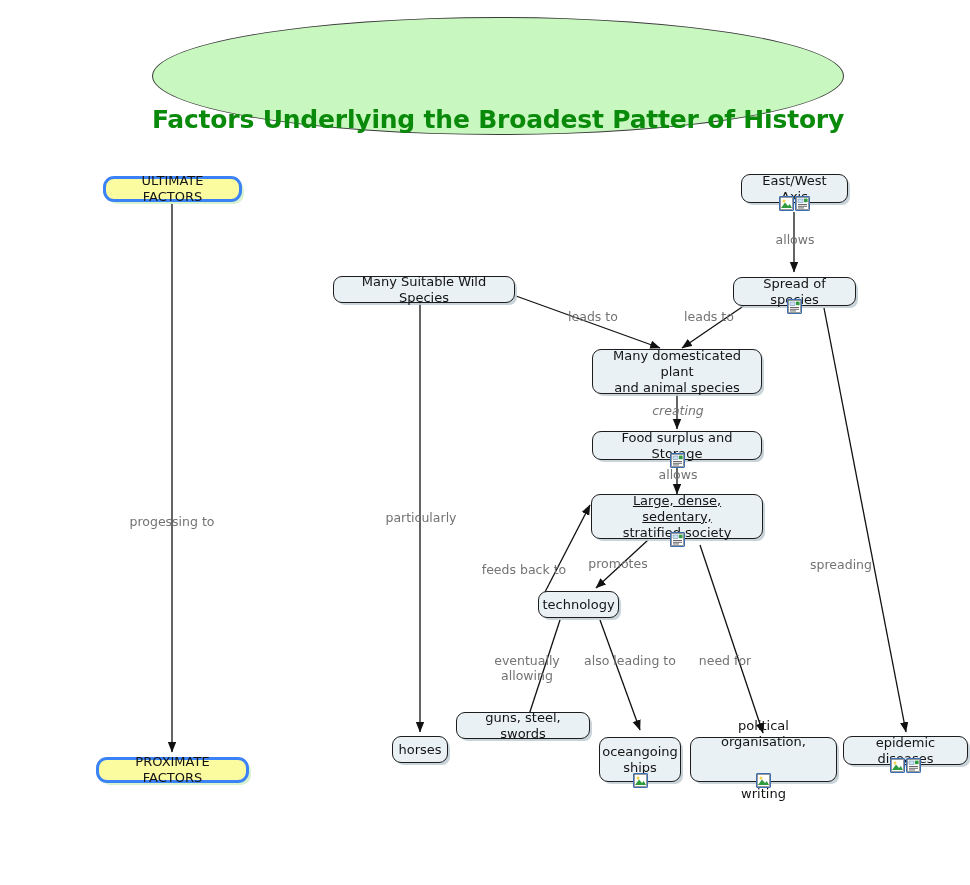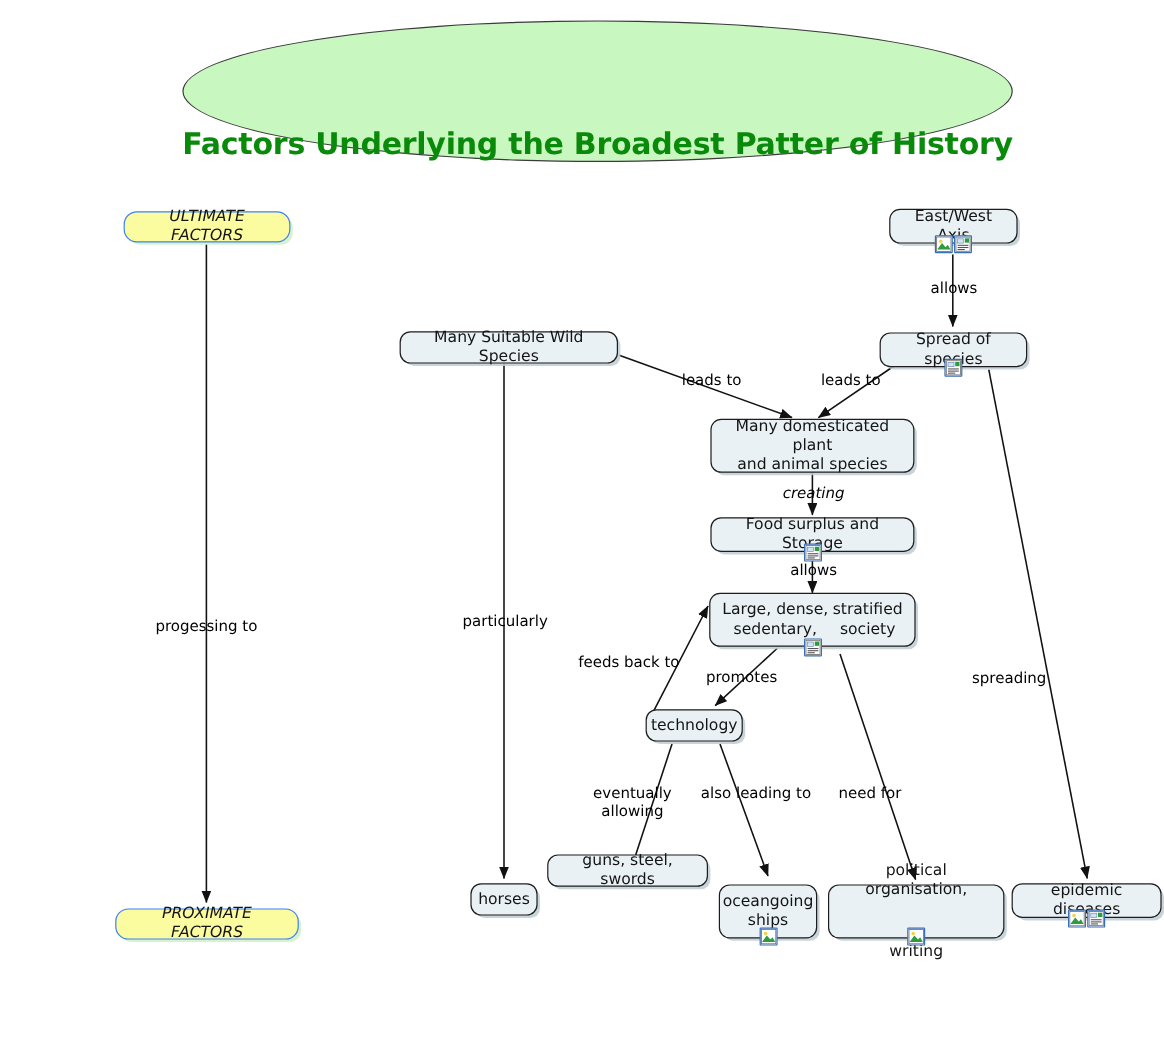--- a/index.html
+++ b/index.html
@@ -68,25 +68,24 @@
     color: #141414;
     line-height: 16px;
     padding: 3px 8px;
     box-shadow: 3px 3px 0 -1px rgba(190,205,212,0.85);
   }
   .node .label { display: block; }
 
   
   .node.factor {
     background: #fbfba0;
-    border: 1px solid #3b82f6;
+    border: 3px solid #3b82f6;
     border-radius: 11px;
     box-shadow: 3px 3px 0 -1px #d7f2cf;
     font-size: 13px;
-    font-style: italic;
   }
 
   
   .icon-tray {
     position: absolute;
     display: flex;
     gap: 1px;
     align-items: center;
     justify-content: center;
   }
@@ -99,21 +98,21 @@
     display: block;
     position: relative;
     border-radius: 1px;
   }
   .att-icon svg { display: block; width: 13px; height: 13px; }
 
   
   .edge-label {
     position: absolute;
     font-size: 12.5px;
-    color: #000000;
+    color: #737373;
     background: transparent;
     white-space: nowrap;
     line-height: 15px;
     text-align: center;
   }
 
   
   .citation {
     position: absolute;
     left: 4px;
@@ -241,21 +240,21 @@
         <rect x="0.6" y="0.6" width="11.8" height="11.8" fill="#ffffff" stroke="#6f6f6f" stroke-width="0.7"></rect>
         <rect x="2" y="2" width="5" height="3.6" fill="#cfe3f5" stroke="#5a83ad" stroke-width="0.5"></rect>
         <rect x="8" y="1.6" width="3.6" height="3.6" fill="#2f9b3f"></rect>
         <rect x="2" y="7" width="9" height="0.9" fill="#555"></rect>
         <rect x="2" y="8.8" width="9" height="0.9" fill="#555"></rect>
         <rect x="2" y="10.5" width="6" height="0.9" fill="#555"></rect>
       </svg>
     </span>
   </div>
 
-  <div class="node" style="left:591px; top:494px; width:172px; height:45px; flex-direction:row;">
+  <div class="node" style="left:591px; top:494px; width:172px; height:45px; flex-direction:column;text-decoration:underline;">
     <span class="label">Large, dense, sedentary,</span>
     <span class="label">stratified society</span>
   </div>
   <div class="icon-tray" style="left:591px; top:531px; width:172px; height:16px;">
     <span class="att-icon" title="document">
       <svg viewBox="0 0 13 13" xmlns="http://www.w3.org/2000/svg">
         <rect x="0.6" y="0.6" width="11.8" height="11.8" fill="#ffffff" stroke="#6f6f6f" stroke-width="0.7"></rect>
         <rect x="2" y="2" width="5" height="3.6" fill="#cfe3f5" stroke="#5a83ad" stroke-width="0.5"></rect>
         <rect x="8" y="1.6" width="3.6" height="3.6" fill="#2f9b3f"></rect>
         <rect x="2" y="7" width="9" height="0.9" fill="#555"></rect>
@@ -337,21 +336,21 @@
   <div class="edge-label" style="left:677px; top:309px; width:64px;">leads to</div>
 
   <div class="edge-label" style="left:644px; top:403px; width:68px;font-style:italic;">creating</div>
 
   <div class="edge-label" style="left:648px; top:467px; width:60px;">allows</div>
 
   <div class="edge-label" style="left:385px; top:510px; width:72px;">particularly</div>
 
   <div class="edge-label" style="left:581px; top:556px; width:74px;">promotes</div>
 
-  <div class="edge-label" style="left:478px; top:544px; width:92px;">feeds back to</div>
+  <div class="edge-label" style="left:478px; top:562px; width:92px;">feeds back to</div>
 
   <div class="edge-label" style="left:487px; top:653px; width:80px;">
     <span>eventually</span><br>
     <span>allowing</span>
   </div>
 
   <div class="edge-label" style="left:582px; top:653px; width:96px;">also leading to</div>
 
   <div class="edge-label" style="left:694px; top:653px; width:62px;">need for</div>
 

